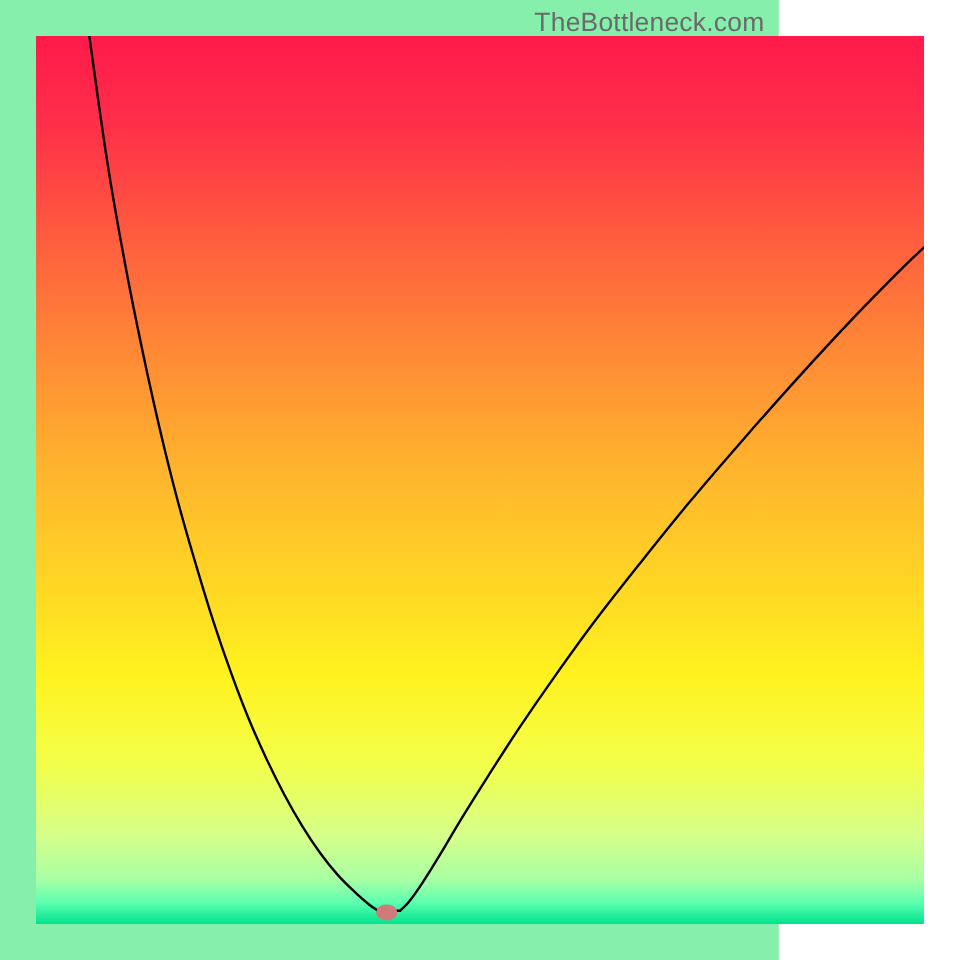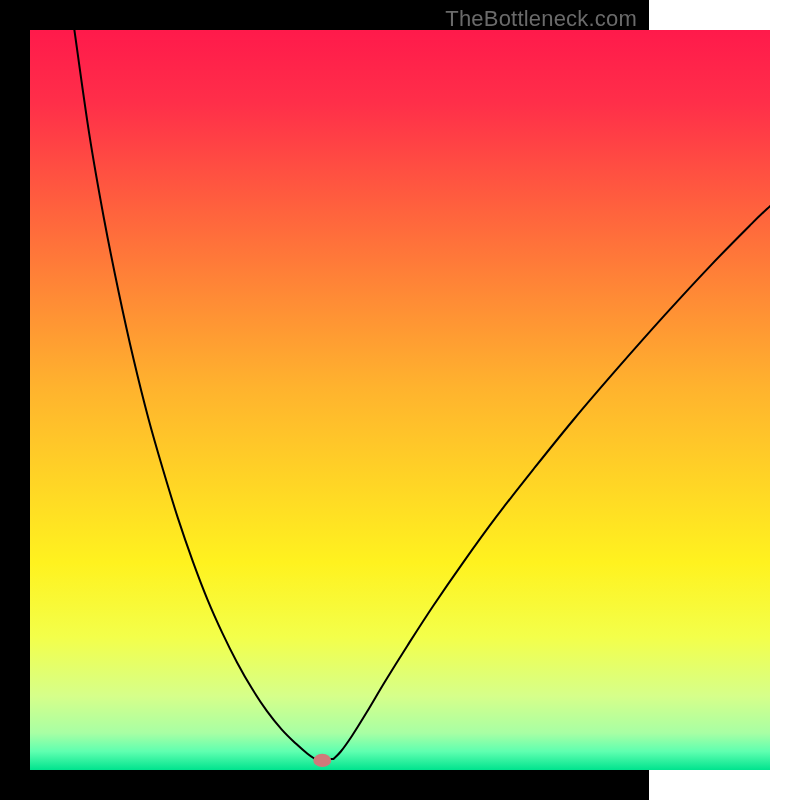--- a/index.html
+++ b/index.html
@@ -8,21 +8,21 @@
     width: 800px;
     height: 800px;
     overflow: hidden;
     background: #fff;
     font-family: Arial, Helvetica, sans-serif;
   }
   .frame {
     position: relative;
     width: 649px;
     height: 800px;
-    background: #000000;
+    background: #86efac;
     box-sizing: border-box;
     padding-left: 32px;
   }
   .plot {
     position: absolute;
     left: 30px;
     top: 30px;
     width: 740px;
     height: 740px;
   }

